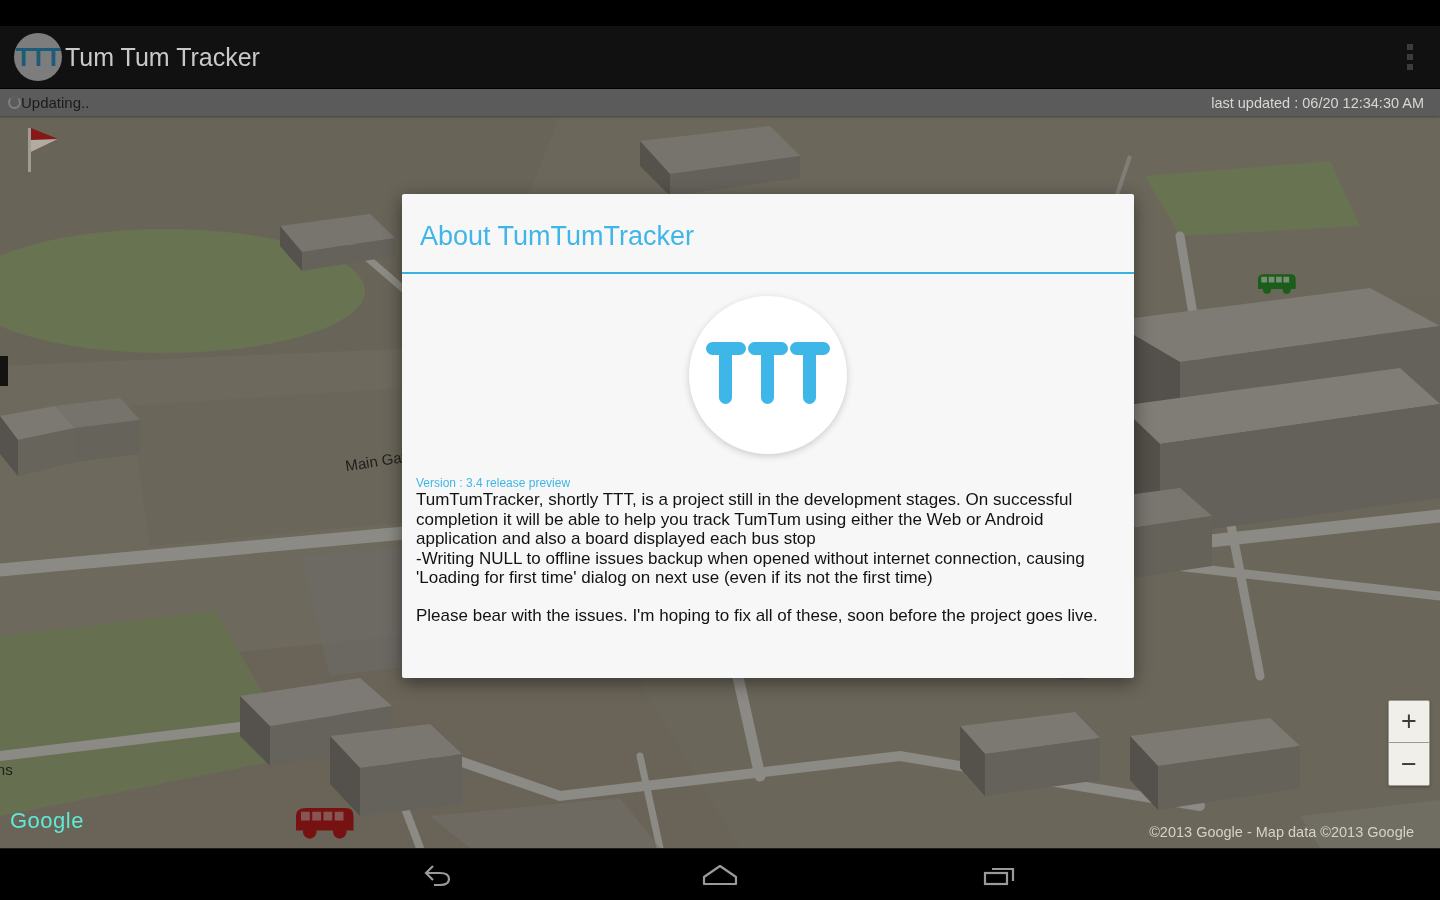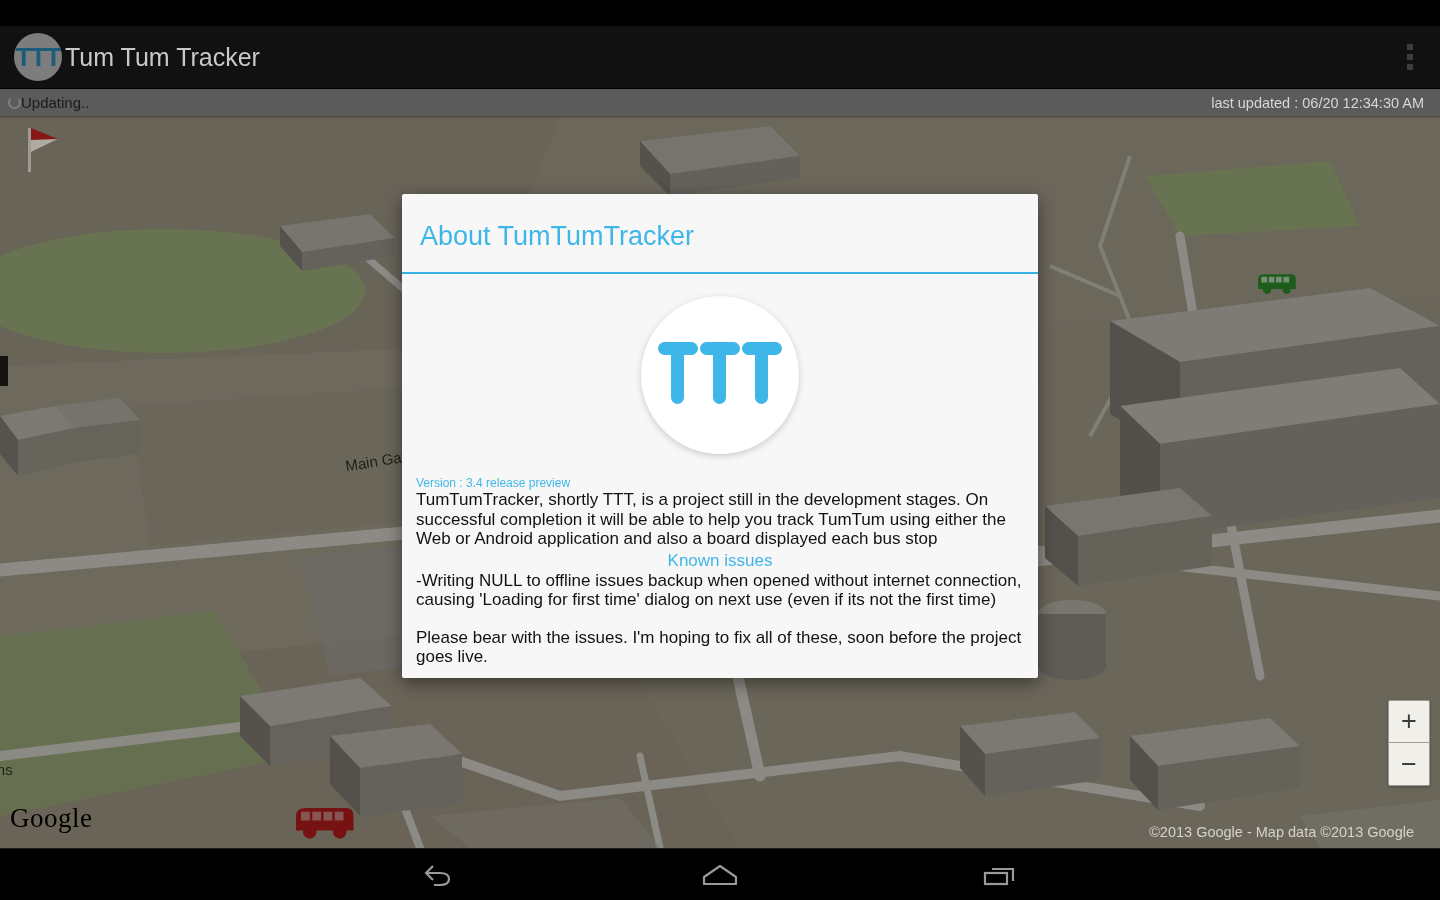--- a/index.html
+++ b/index.html
@@ -85,43 +85,43 @@
   }
   .map-label {
     position: absolute; color: #1e1e1a; font-size: 15px;
     font-family: "Liberation Sans", sans-serif; white-space: nowrap;
   }
   #label-main-gate { left: 345px; top: 336px; transform: rotate(-9deg); }
   #label-lawns { left: -14px; top: 645px; }
 
   .google-logo {
     position: absolute; left: 10px; bottom: 14px;
-    font-family: Liberation Serif, serif; font-size: 27px;
-    color: #000000; letter-spacing: .5px;
+    font-family: Liberation Sans, sans-serif; font-size: 22px;
+    color: #5eead4; letter-spacing: .5px;
   }
   .map-attribution {
     position: absolute; right: 26px; bottom: 8px; font-size: 14.5px;
     color: #d6d2c8; white-space: nowrap;
   }
   .zoom-controls {
     position: absolute; right: 10px; bottom: 62px;
     width: 42px; border: 1px solid #9d9a93;
     background: #f1efe9; border-radius: 2px; overflow: hidden;
     box-shadow: 0 1px 3px rgba(0,0,0,.3);
   }
   .zoom-controls div {
     height: 42px; display: flex; align-items: center; justify-content: center;
     font-size: 27px; color: #3b3b38; cursor: pointer; line-height: 1;
   }
   .zoom-controls .zoom-in { border-bottom: 1px solid #9d9a93; }
 
   
   .dialog-scrim { position: absolute; inset: 0; pointer-events: none; }
   .dialog {
-    position: absolute; left: 402px; top: 194px; width: 636px; height: 484px;
+    position: absolute; left: 402px; top: 194px; width: 732px; height: 484px;
     background: #f7f7f7; border-radius: 2px;
     box-shadow: 0 5px 18px rgba(0,0,0,.45); overflow: hidden;
   }
   .dialog-title {
     padding: 27px 0 0 18px; color: #3fb6e8; font-size: 27px;
   }
   .dialog-divider {
     margin-top: 20px; height: 2px; background: #37b3e5; width: 100%;
   }
   .dialog-body { padding: 0 14px; }
@@ -344,21 +344,20 @@
               <rect x="97" y="0" width="13" height="62" rx="6.5"></rect>
             </g>
           </svg>
         </div>
       </div>
 
       <div class="version-line">Version : 3.4 release preview</div>
 
       <div class="body-text">TumTumTracker, shortly TTT, is a project still in the development stages. On successful completion it will be able to help you track TumTum using either the Web or Android application and also a board displayed each bus stop</div>
 
-      <div class="known-issues">Known issues</div>
 
       <div class="body-text">-Writing NULL to offline issues backup when opened without internet connection, causing 'Loading for first time' dialog on next use (even if its not the first time)</div>
 
       <div class="spacer"></div>
 
       <div class="body-text">Please bear with the issues. I'm hoping to fix all of these, soon before the project goes live.</div>
     </div>
   </div>
 
   <div class="nav-bar">

